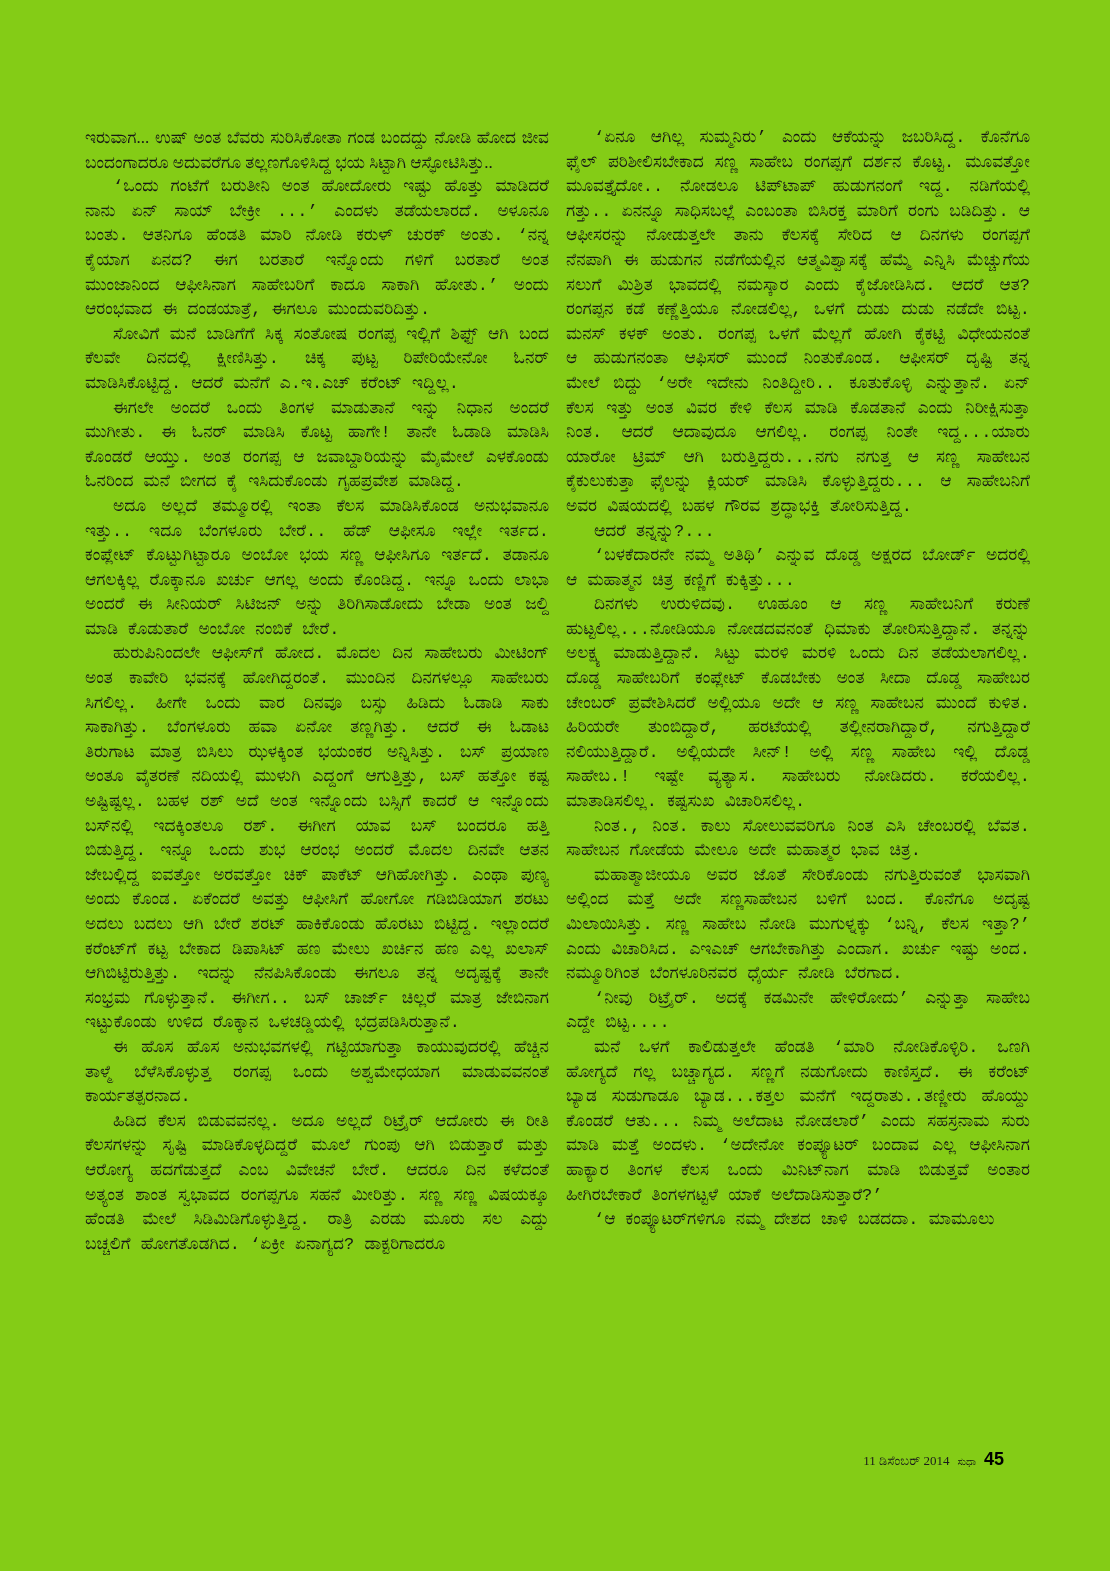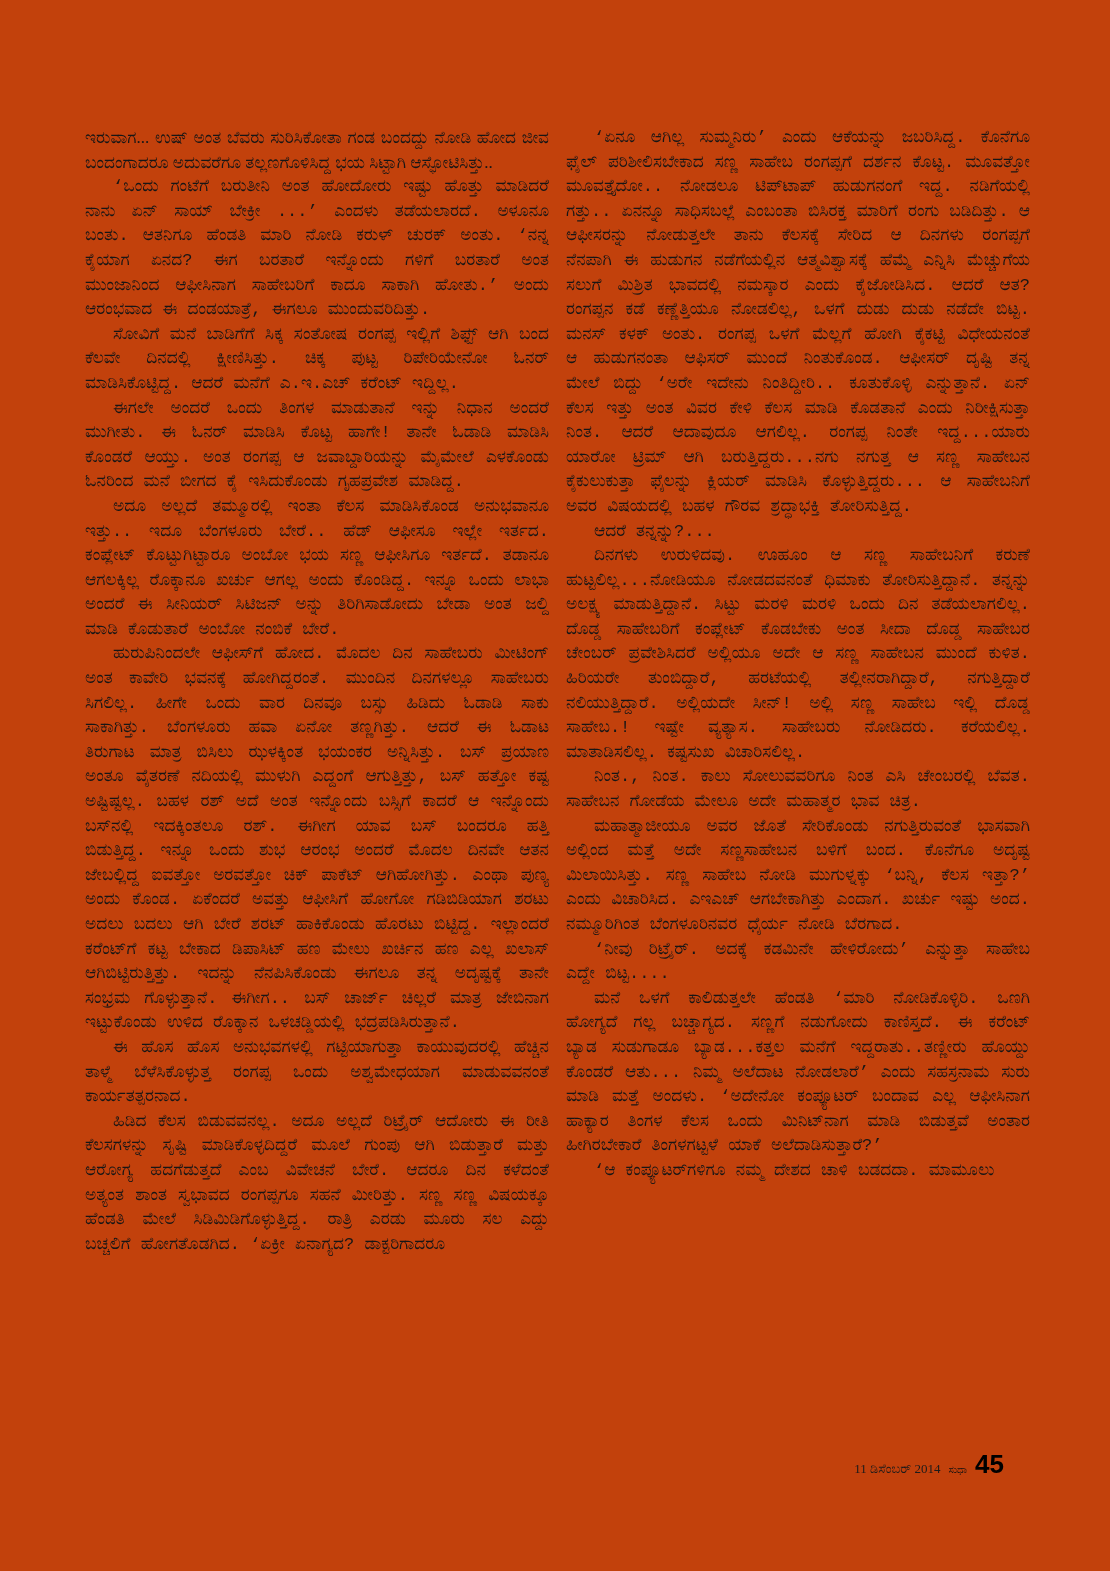--- a/index.html
+++ b/index.html
@@ -5,21 +5,21 @@
   html, body {
     margin: 0;
     padding: 0;
     background: #e8e8e8;
   }
   .page {
     position: relative;
     width: 1110px;
     height: 1571px;
     margin: 0 auto;
-    background: #c2410c;
+    background: #84cc16;
     overflow: hidden;
     font-family: "Liberation Serif", "DejaVu Serif", serif;
     color: #161616;
   }
   .columns {
     position: absolute;
     top: 126px;
     left: 85px;
     width: 945px;
     display: flex;
@@ -52,21 +52,21 @@
   .footer .date {
     font-size: 13px;
     color: #1b1b1b;
   }
   .footer .magazine {
     font-size: 10px;
     font-weight: normal;
     color: #101010;
   }
   .footer .pageno {
-    font-size: 26px;
+    font-size: 18px;
     font-weight: bold;
     font-family: "Liberation Sans", "DejaVu Sans", sans-serif;
     color: #000000;
   }
 </style>
 </head>
 <body>
 
 <div class="page">
   <div class="columns">
@@ -76,20 +76,21 @@
         <p class="para indent">ಸೋವಿಗೆ ಮನೆ ಬಾಡಿಗೆಗೆ ಸಿಕ್ಕ ಸಂತೋಷ ರಂಗಪ್ಪ ಇಲ್ಲಿಗೆ ಶಿಫ್ಟ್ ಆಗಿ ಬಂದ ಕೆಲವೇ ದಿನದಲ್ಲಿ ಕ್ಷೀಣಿಸಿತ್ತು. ಚಿಕ್ಕ ಪುಟ್ಟ ರಿಪೇರಿಯೇನೋ ಓನರ್ ಮಾಡಿಸಿಕೊಟ್ಟಿದ್ದ. ಆದರೆ ಮನೆಗೆ ಎ.ಇ.ಎಚ್ ಕರೆಂಟ್ ಇದ್ದಿಲ್ಲ.</p>
         <p class="para indent">ಈಗಲೇ ಅಂದರೆ ಒಂದು ತಿಂಗಳ ಮಾಡುತಾನೆ ಇನ್ನು ನಿಧಾನ ಅಂದರೆ ಮುಗೀತು. ಈ ಓನರ್ ಮಾಡಿಸಿ ಕೊಟ್ಟ ಹಾಗೇ! ತಾನೇ ಓಡಾಡಿ ಮಾಡಿಸಿ ಕೊಂಡರೆ ಆಯ್ತು. ಅಂತ ರಂಗಪ್ಪ ಆ ಜವಾಬ್ದಾರಿಯನ್ನು ಮೈಮೇಲೆ ಎಳಕೊಂಡು ಓನರಿಂದ ಮನೆ ಬೀಗದ ಕೈ ಇಸಿದುಕೊಂಡು ಗೃಹಪ್ರವೇಶ ಮಾಡಿದ್ದ.</p>
         <p class="para indent">ಅದೂ ಅಲ್ಲದೆ ತಮ್ಮೂರಲ್ಲಿ ಇಂತಾ ಕೆಲಸ ಮಾಡಿಸಿಕೊಂಡ ಅನುಭವಾನೂ ಇತ್ತು.. ಇದೂ ಬೆಂಗಳೂರು ಬೇರೆ.. ಹೆಡ್ ಆಫೀಸೂ ಇಲ್ಲೇ ಇರ್ತದ. ಕಂಪ್ಲೇಟ್ ಕೊಟ್ಟುಗಿಟ್ಟಾರೂ ಅಂಬೋ ಭಯ ಸಣ್ಣ ಆಫೀಸಿಗೂ ಇರ್ತದೆ. ತಡಾನೂ ಆಗಲಕ್ಕಿಲ್ಲ ರೊಕ್ಕಾನೂ ಖರ್ಚು ಆಗಲ್ಲ ಅಂದು ಕೊಂಡಿದ್ದ. ಇನ್ನೂ ಒಂದು ಲಾಭಾ ಅಂದರೆ ಈ ಸೀನಿಯರ್ ಸಿಟಿಜನ್ ಅನ್ನು ತಿರಿಗಿಸಾಡೋದು ಬೇಡಾ ಅಂತ ಜಲ್ದಿ ಮಾಡಿ ಕೊಡುತಾರೆ ಅಂಬೋ ನಂಬಿಕೆ ಬೇರೆ.</p>
         <p class="para indent">ಹುರುಪಿನಿಂದಲೇ ಆಫೀಸ್‌ಗೆ ಹೋದ. ಮೊದಲ ದಿನ ಸಾಹೇಬರು ಮೀಟಿಂಗ್ ಅಂತ ಕಾವೇರಿ ಭವನಕ್ಕೆ ಹೋಗಿದ್ದರಂತೆ. ಮುಂದಿನ ದಿನಗಳಲ್ಲೂ ಸಾಹೇಬರು ಸಿಗಲಿಲ್ಲ. ಹೀಗೇ ಒಂದು ವಾರ ದಿನವೂ ಬಸ್ಸು ಹಿಡಿದು ಓಡಾಡಿ ಸಾಕು ಸಾಕಾಗಿತ್ತು. ಬೆಂಗಳೂರು ಹವಾ ಏನೋ ತಣ್ಣಗಿತ್ತು. ಆದರೆ ಈ ಓಡಾಟ ತಿರುಗಾಟ ಮಾತ್ರ ಬಿಸಿಲು ಝಳಕ್ಕಿಂತ ಭಯಂಕರ ಅನ್ನಿಸಿತ್ತು. ಬಸ್ ಪ್ರಯಾಣ ಅಂತೂ ವೈತರಣೆ ನದಿಯಲ್ಲಿ ಮುಳುಗಿ ಎದ್ದಂಗೆ ಆಗುತ್ತಿತ್ತು, ಬಸ್ ಹತ್ತೋ ಕಷ್ಟ ಅಷ್ಟಿಷ್ಟಲ್ಲ. ಬಹಳ ರಶ್ ಅದೆ ಅಂತ ಇನ್ನೊಂದು ಬಸ್ಸಿಗೆ ಕಾದರೆ ಆ ಇನ್ನೊಂದು ಬಸ್‌ನಲ್ಲಿ ಇದಕ್ಕಿಂತಲೂ ರಶ್. ಈಗೀಗ ಯಾವ ಬಸ್ ಬಂದರೂ ಹತ್ತಿ ಬಿಡುತ್ತಿದ್ದ. ಇನ್ನೂ ಒಂದು ಶುಭ ಆರಂಭ ಅಂದರೆ ಮೊದಲ ದಿನವೇ ಆತನ ಜೇಬಲ್ಲಿದ್ದ ಐವತ್ತೋ ಅರವತ್ತೋ ಚಿಕ್ ಪಾಕೆಟ್ ಆಗಿಹೋಗಿತ್ತು. ಎಂಥಾ ಪುಣ್ಯ ಅಂದು ಕೊಂಡ. ಏಕೆಂದರೆ ಅವತ್ತು ಆಫೀಸಿಗೆ ಹೋಗೋ ಗಡಿಬಿಡಿಯಾಗ ಶರಟು ಅದಲು ಬದಲು ಆಗಿ ಬೇರೆ ಶರಟ್ ಹಾಕಿಕೊಂಡು ಹೊರಟು ಬಿಟ್ಟಿದ್ದ. ಇಲ್ಲಾಂದರೆ ಕರೆಂಟ್‌ಗೆ ಕಟ್ಟ ಬೇಕಾದ ಡಿಪಾಸಿಟ್ ಹಣ ಮೇಲು ಖರ್ಚಿನ ಹಣ ಎಲ್ಲ ಖಲಾಸ್ ಆಗಿಬಿಟ್ಟಿರುತ್ತಿತ್ತು. ಇದನ್ನು ನೆನಪಿಸಿಕೊಂಡು ಈಗಲೂ ತನ್ನ ಅದೃಷ್ಟಕ್ಕೆ ತಾನೇ ಸಂಭ್ರಮ ಗೊಳ್ಳುತ್ತಾನೆ. ಈಗೀಗ.. ಬಸ್ ಚಾರ್ಜ್ ಚಿಲ್ಲರೆ ಮಾತ್ರ ಜೇಬಿನಾಗ ಇಟ್ಟುಕೊಂಡು ಉಳಿದ ರೊಕ್ಕಾನ ಒಳಚಡ್ಡಿಯಲ್ಲಿ ಭದ್ರಪಡಿಸಿರುತ್ತಾನೆ.</p>
         <p class="para indent">ಈ ಹೊಸ ಹೊಸ ಅನುಭವಗಳಲ್ಲಿ ಗಟ್ಟಿಯಾಗುತ್ತಾ ಕಾಯುವುದರಲ್ಲಿ ಹೆಚ್ಚಿನ ತಾಳ್ಮೆ ಬೆಳೆಸಿಕೊಳ್ಳುತ್ತ ರಂಗಪ್ಪ ಒಂದು ಅಶ್ವಮೇಧಯಾಗ ಮಾಡುವವನಂತೆ ಕಾರ್ಯತತ್ಪರನಾದ.</p>
         <p class="para indent">ಹಿಡಿದ ಕೆಲಸ ಬಿಡುವವನಲ್ಲ. ಅದೂ ಅಲ್ಲದೆ ರಿಟ್ರೈರ್ ಆದೋರು ಈ ರೀತಿ ಕೆಲಸಗಳನ್ನು ಸೃಷ್ಟಿ ಮಾಡಿಕೊಳ್ಳದಿದ್ದರೆ ಮೂಲೆ ಗುಂಪು ಆಗಿ ಬಿಡುತ್ತಾರೆ ಮತ್ತು ಆರೋಗ್ಯ ಹದಗೆಡುತ್ತದೆ ಎಂಬ ವಿವೇಚನೆ ಬೇರೆ. ಆದರೂ ದಿನ ಕಳೆದಂತೆ ಅತ್ಯಂತ ಶಾಂತ ಸ್ವಭಾವದ ರಂಗಪ್ಪಗೂ ಸಹನೆ ಮೀರಿತ್ತು. ಸಣ್ಣ ಸಣ್ಣ ವಿಷಯಕ್ಕೂ ಹೆಂಡತಿ ಮೇಲೆ ಸಿಡಿಮಿಡಿಗೊಳ್ಳುತ್ತಿದ್ದ. ರಾತ್ರಿ ಎರಡು ಮೂರು ಸಲ ಎದ್ದು ಬಚ್ಚಲಿಗೆ ಹೋಗತೊಡಗಿದ. ‘ಏಕ್ರೀ ಏನಾಗ್ಯದ? ಡಾಕ್ಟರಿಗಾದರೂ</p>
       </div>
     <div class="col">
         <p class="para indent">‘ಏನೂ ಆಗಿಲ್ಲ ಸುಮ್ಮನಿರು’ ಎಂದು ಆಕೆಯನ್ನು ಜಬರಿಸಿದ್ದ. ಕೊನೆಗೂ ಫೈಲ್ ಪರಿಶೀಲಿಸಬೇಕಾದ ಸಣ್ಣ ಸಾಹೇಬ ರಂಗಪ್ಪಗೆ ದರ್ಶನ ಕೊಟ್ಟ. ಮೂವತ್ತೋ ಮೂವತ್ತೈದೋ.. ನೋಡಲೂ ಟಿಪ್‌ಟಾಪ್ ಹುಡುಗನಂಗೆ ಇದ್ದ. ನಡಿಗೆಯಲ್ಲಿ ಗತ್ತು.. ಏನನ್ನೂ ಸಾಧಿಸಬಲ್ಲೆ ಎಂಬಂತಾ ಬಿಸಿರಕ್ತ ಮಾರಿಗೆ ರಂಗು ಬಡಿದಿತ್ತು. ಆ ಆಫೀಸರನ್ನು ನೋಡುತ್ತಲೇ ತಾನು ಕೆಲಸಕ್ಕೆ ಸೇರಿದ ಆ ದಿನಗಳು ರಂಗಪ್ಪಗೆ ನೆನಪಾಗಿ ಈ ಹುಡುಗನ ನಡೆಗೆಯಲ್ಲಿನ ಆತ್ಮವಿಶ್ವಾಸಕ್ಕೆ ಹೆಮ್ಮೆ ಎನ್ನಿಸಿ ಮೆಚ್ಚುಗೆಯ ಸಲುಗೆ ಮಿಶ್ರಿತ ಭಾವದಲ್ಲಿ ನಮಸ್ಕಾರ ಎಂದು ಕೈಜೋಡಿಸಿದ. ಆದರೆ ಆತ? ರಂಗಪ್ಪನ ಕಡೆ ಕಣ್ಣೆತ್ತಿಯೂ ನೋಡಲಿಲ್ಲ, ಒಳಗೆ ದುಡು ದುಡು ನಡೆದೇ ಬಿಟ್ಟ. ಮನಸ್ ಕಳಕ್ ಅಂತು. ರಂಗಪ್ಪ ಒಳಗೆ ಮೆಲ್ಲಗೆ ಹೋಗಿ ಕೈಕಟ್ಟಿ ವಿಧೇಯನಂತೆ ಆ ಹುಡುಗನಂತಾ ಆಫಿಸರ್ ಮುಂದೆ ನಿಂತುಕೊಂಡ. ಆಫೀಸರ್ ದೃಷ್ಟಿ ತನ್ನ ಮೇಲೆ ಬಿದ್ದು ‘ಅರೇ ಇದೇನು ನಿಂತಿದ್ದೀರಿ.. ಕೂತುಕೊಳ್ಳಿ ಎನ್ನುತ್ತಾನೆ. ಏನ್ ಕೆಲಸ ಇತ್ತು ಅಂತ ವಿವರ ಕೇಳಿ ಕೆಲಸ ಮಾಡಿ ಕೊಡತಾನೆ ಎಂದು ನಿರೀಕ್ಷಿಸುತ್ತಾ ನಿಂತ. ಆದರೆ ಆದಾವುದೂ ಆಗಲಿಲ್ಲ. ರಂಗಪ್ಪ ನಿಂತೇ ಇದ್ದ...ಯಾರು ಯಾರೋ ಟ್ರಿಮ್ ಆಗಿ ಬರುತ್ತಿದ್ದರು...ನಗು ನಗುತ್ತ ಆ ಸಣ್ಣ ಸಾಹೇಬನ ಕೈಕುಲುಕುತ್ತಾ ಫೈಲನ್ನು ಕ್ಲಿಯರ್ ಮಾಡಿಸಿ ಕೊಳ್ಳುತ್ತಿದ್ದರು... ಆ ಸಾಹೇಬನಿಗೆ ಅವರ ವಿಷಯದಲ್ಲಿ ಬಹಳ ಗೌರವ ಶ್ರದ್ಧಾಭಕ್ತಿ ತೋರಿಸುತ್ತಿದ್ದ.</p>
         <p class="para indent">ಆದರೆ ತನ್ನನ್ನು?...</p>
+        <p class="para indent">‘ಬಳಕೆದಾರನೇ ನಮ್ಮ ಅತಿಥಿ’ ಎನ್ನುವ ದೊಡ್ಡ ಅಕ್ಷರದ ಬೋರ್ಡ್ ಅದರಲ್ಲಿ ಆ ಮಹಾತ್ಮನ ಚಿತ್ರ ಕಣ್ಣಿಗೆ ಕುಕ್ಕಿತ್ತು...</p>
         <p class="para indent">ದಿನಗಳು ಉರುಳಿದವು. ಊಹೂಂ ಆ ಸಣ್ಣ ಸಾಹೇಬನಿಗೆ ಕರುಣೆ ಹುಟ್ಟಲಿಲ್ಲ...ನೋಡಿಯೂ ನೋಡದವನಂತೆ ಧಿಮಾಕು ತೋರಿಸುತ್ತಿದ್ದಾನೆ. ತನ್ನನ್ನು ಅಲಕ್ಷ್ಯ ಮಾಡುತ್ತಿದ್ದಾನೆ. ಸಿಟ್ಟು ಮರಳಿ ಮರಳಿ ಒಂದು ದಿನ ತಡೆಯಲಾಗಲಿಲ್ಲ. ದೊಡ್ಡ ಸಾಹೇಬರಿಗೆ ಕಂಪ್ಲೇಟ್ ಕೊಡಬೇಕು ಅಂತ ಸೀದಾ ದೊಡ್ಡ ಸಾಹೇಬರ ಚೇಂಬರ್ ಪ್ರವೇಶಿಸಿದರೆ ಅಲ್ಲಿಯೂ ಅದೇ ಆ ಸಣ್ಣ ಸಾಹೇಬನ ಮುಂದೆ ಕುಳಿತ. ಹಿರಿಯರೇ ತುಂಬಿದ್ದಾರೆ, ಹರಟೆಯಲ್ಲಿ ತಲ್ಲೀನರಾಗಿದ್ದಾರೆ, ನಗುತ್ತಿದ್ದಾರೆ ನಲಿಯುತ್ತಿದ್ದಾರೆ. ಅಲ್ಲಿಯದೇ ಸೀನ್! ಅಲ್ಲಿ ಸಣ್ಣ ಸಾಹೇಬ ಇಲ್ಲಿ ದೊಡ್ಡ ಸಾಹೇಬ.! ಇಷ್ಟೇ ವ್ಯತ್ಯಾಸ. ಸಾಹೇಬರು ನೋಡಿದರು. ಕರೆಯಲಿಲ್ಲ. ಮಾತಾಡಿಸಲಿಲ್ಲ. ಕಷ್ಟಸುಖ ವಿಚಾರಿಸಲಿಲ್ಲ.</p>
         <p class="para indent">ನಿಂತ., ನಿಂತ. ಕಾಲು ಸೋಲುವವರಿಗೂ ನಿಂತ ಎಸಿ ಚೇಂಬರಲ್ಲಿ ಬೆವತ. ಸಾಹೇಬನ ಗೋಡೆಯ ಮೇಲೂ ಅದೇ ಮಹಾತ್ಮರ ಭಾವ ಚಿತ್ರ.</p>
         <p class="para indent">ಮಹಾತ್ಮಾಜೀಯೂ ಅವರ ಜೊತೆ ಸೇರಿಕೊಂಡು ನಗುತ್ತಿರುವಂತೆ ಭಾಸವಾಗಿ ಅಲ್ಲಿಂದ ಮತ್ತೆ ಅದೇ ಸಣ್ಣಸಾಹೇಬನ ಬಳಿಗೆ ಬಂದ. ಕೊನೆಗೂ ಅದೃಷ್ಟ ಮಿಲಾಯಿಸಿತ್ತು. ಸಣ್ಣ ಸಾಹೇಬ ನೋಡಿ ಮುಗುಳ್ನಕ್ಕು ‘ಬನ್ನಿ, ಕೆಲಸ ಇತ್ತಾ?’ ಎಂದು ವಿಚಾರಿಸಿದ. ಎಇಎಚ್ ಆಗಬೇಕಾಗಿತ್ತು ಎಂದಾಗ. ಖರ್ಚು ಇಷ್ಟು ಅಂದ. ನಮ್ಮೂರಿಗಿಂತ ಬೆಂಗಳೂರಿನವರ ಧೈರ್ಯ ನೋಡಿ ಬೆರಗಾದ.</p>
         <p class="para indent">‘ನೀವು ರಿಟ್ರೈರ್. ಅದಕ್ಕೆ ಕಡಮಿನೇ ಹೇಳಿರೋದು’ ಎನ್ನುತ್ತಾ ಸಾಹೇಬ ಎದ್ದೇ ಬಿಟ್ಟ....</p>
         <p class="para indent">ಮನೆ ಒಳಗೆ ಕಾಲಿಡುತ್ತಲೇ ಹೆಂಡತಿ ‘ಮಾರಿ ನೋಡಿಕೊಳ್ಳಿರಿ. ಒಣಗಿ ಹೋಗ್ಯದೆ ಗಲ್ಲ ಬಚ್ಚಾಗ್ಯದ. ಸಣ್ಣಗೆ ನಡುಗೋದು ಕಾಣಿಸ್ತದೆ. ಈ ಕರೆಂಟ್ ಬ್ಯಾಡ ಸುಡುಗಾಡೂ ಬ್ಯಾಡ...ಕತ್ತಲ ಮನೆಗೆ ಇದ್ದರಾತು..ತಣ್ಣೀರು ಹೊಯ್ದು ಕೊಂಡರೆ ಆತು... ನಿಮ್ಮ ಅಲೆದಾಟ ನೋಡಲಾರೆ’ ಎಂದು ಸಹಸ್ರನಾಮ ಸುರು ಮಾಡಿ ಮತ್ತೆ ಅಂದಳು. ‘ಅದೇನೋ ಕಂಪ್ಯೂಟರ್ ಬಂದಾವ ಎಲ್ಲ ಆಫೀಸಿನಾಗ ಹಾಕ್ಯಾರ ತಿಂಗಳ ಕೆಲಸ ಒಂದು ಮಿನಿಟ್‌ನಾಗ ಮಾಡಿ ಬಿಡುತ್ತವೆ ಅಂತಾರ ಹೀಗಿರಬೇಕಾರೆ ತಿಂಗಳಗಟ್ಟಳೆ ಯಾಕೆ ಅಲೆದಾಡಿಸುತ್ತಾರೆ?’</p>
         <p class="para indent">‘ಆ ಕಂಪ್ಯೂಟರ್‌ಗಳಿಗೂ ನಮ್ಮ ದೇಶದ ಚಾಳಿ ಬಡದದಾ. ಮಾಮೂಲು</p>
       </div>
   </div>
   <div class="footer">
     <span class="date">11 ಡಿಸೆಂಬರ್ 2014</span>

